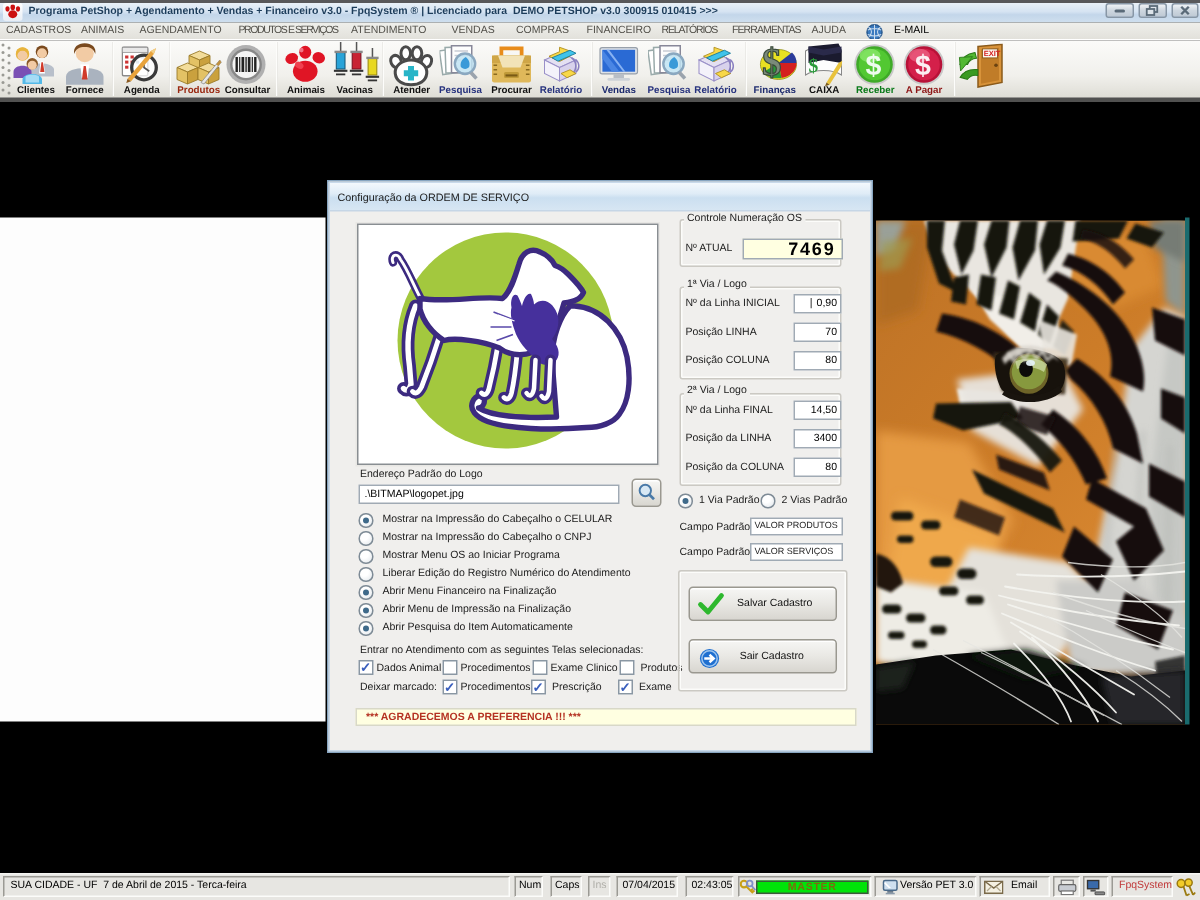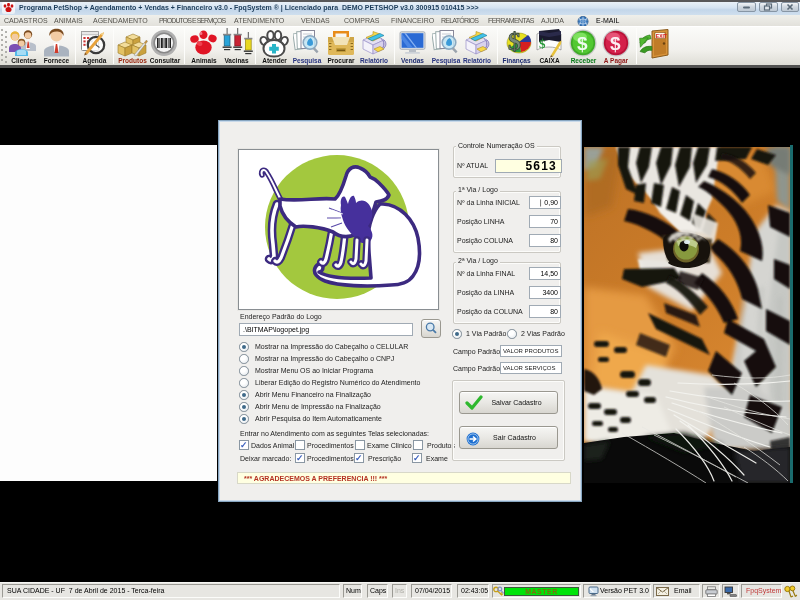--- a/index.html
+++ b/index.html
@@ -538,20 +538,23 @@
     <path d="M140 260 C166 272 190 282 206 288"></path>
     <path d="M150 236 C170 248 190 262 204 278"></path>
     <path d="M160 300 C176 310 192 322 204 334"></path>
     <path d="M70 288 C100 302 134 320 164 336"></path>
     <path d="M110 262 C140 278 170 298 196 318"></path>
   </g>
 </svg></div>
   <div id="tealline" class="abs"></div>
 
   <div id="dialog" class="abs">
+    <div id="dlgtitle">
+        <span>Configuração da ORDEM DE SERVIÇO</span>
+      </div>
 
     <div class="abs" style="left:19px; top:28px; width:201px; height:161px; background:#fff; border:1px solid #898e92; box-shadow:0 0 0 1px #e8e7e4;">
       <svg width="199" height="159" viewBox="0 0 199 159">
   <circle cx="98" cy="77" r="72" fill="#a3c83e"></circle>
 
   <path d="M 144 54
            C 161 55 175 69 179 88
            C 182 104 180 118 174 126
            C 170 132 161 135 152 135
            C 127 137 100 136 86 131
@@ -653,21 +656,21 @@
     <div class="check on" style="left:135px; top:332px;"></div>
       <div class="glabel" style="left:149px; top:334px;">Prescrição</div>
     <div class="check on" style="left:193px; top:332px;"></div>
       <div class="glabel" style="left:207px; top:334px;">Exame</div>
 
     <div class="abs" style="left:18px; top:351px; width:334px; height:12px; background:#ffffe1; border:1px solid #d8d8c8; font-size:7px; font-weight:bold; color:#b53222; line-height:11px; padding-left:6px;">*** AGRADECEMOS A PREFERENCIA !!! ***</div>
 
     <div class="group" style="left:234px; top:25px; width:108px; height:32px;"></div>
     <div class="glabel" style="left:237px; top:21px; background:#f0efed; padding:0 2px;">Controle Numeração OS</div>
     <div class="glabel" style="left:238px; top:41px;">Nº ATUAL</div>
-    <div class="field yfield" style="left:276px; top:38px; width:67px; height:14px; font-size:12px; font-weight:bold; text-align:right; padding-right:4px; line-height:13px; letter-spacing:1.2px;">5613</div>
+    <div class="field yfield" style="left:276px; top:38px; width:67px; height:14px; font-size:12px; font-weight:bold; text-align:right; padding-right:4px; line-height:13px; letter-spacing:1.2px;">7469</div>
 
     <div class="group" style="left:234px; top:70px; width:108px; height:62px;"></div>
     <div class="glabel" style="left:237px; top:65px; background:#f0efed; padding:0 2px;">1ª Via / Logo</div>
     <div class="glabel" style="left:238px; top:78px;">Nº da Linha INICIAL</div>
     <div class="field" style="left:310px; top:75px; width:32px; height:13px; text-align:right; padding-right:2px; line-height:12px; font-size:7px;">∣ 0,90</div>
     <div class="glabel" style="left:238px; top:97px;">Posição LINHA</div>
     <div class="field" style="left:310px; top:94px; width:32px; height:13px; text-align:right; padding-right:2px; line-height:12px; font-size:7px;">70</div>
     <div class="glabel" style="left:238px; top:116px;">Posição COLUNA</div>
     <div class="field" style="left:310px; top:113px; width:32px; height:13px; text-align:right; padding-right:2px; line-height:12px; font-size:7px;">80</div>
 

